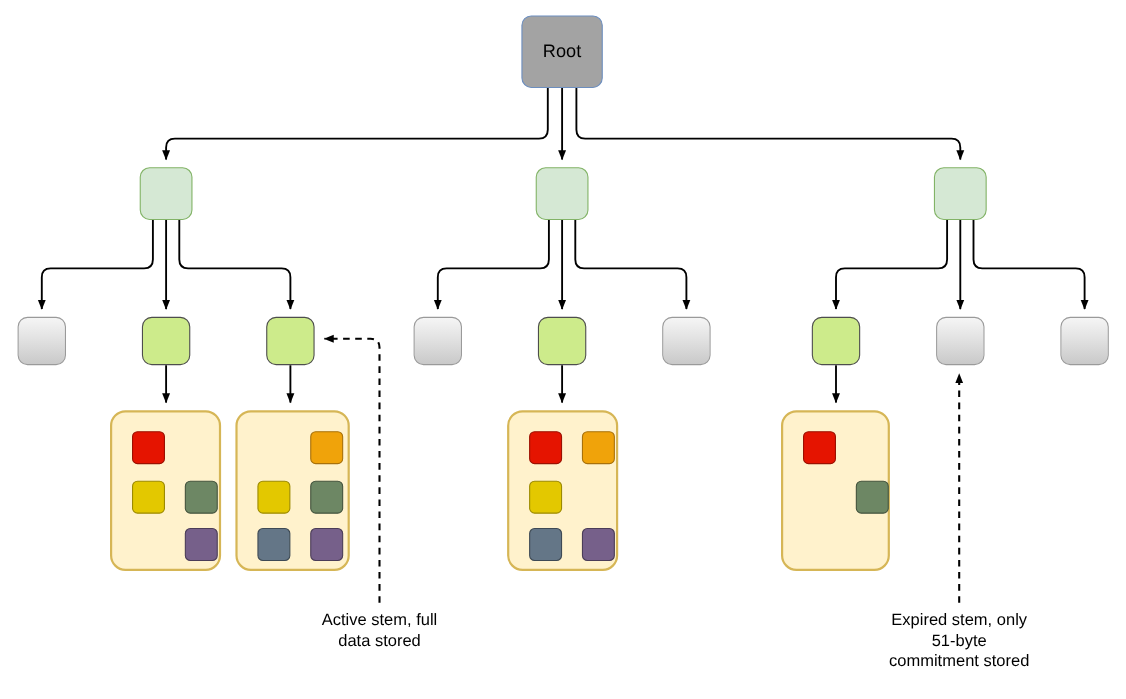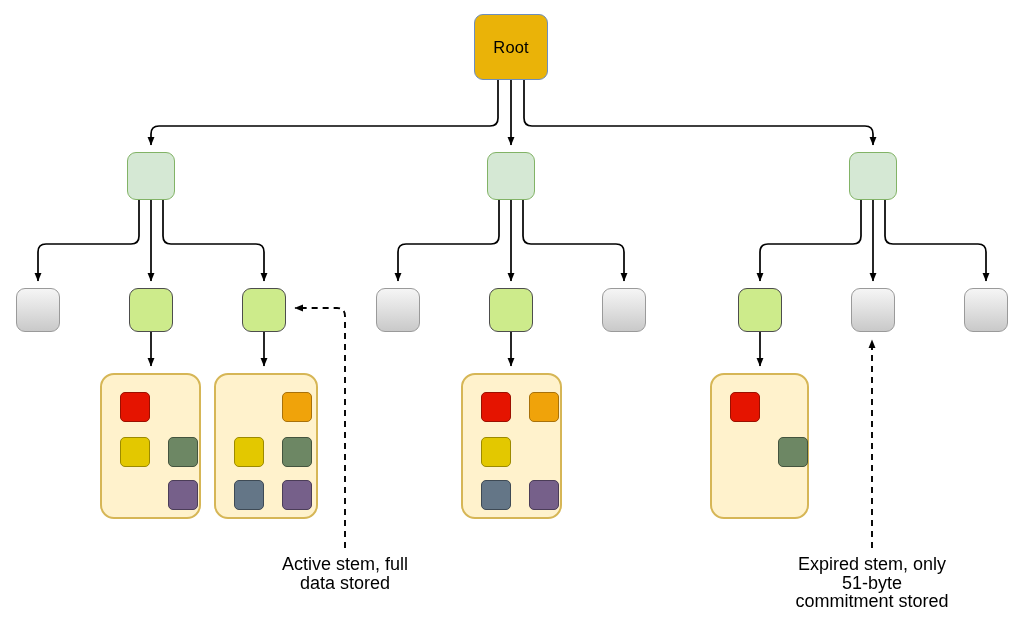--- a/index.html
+++ b/index.html
@@ -25,21 +25,21 @@
     height: 635px;
   }
   .node {
     position: absolute;
     box-sizing: border-box;
     border-radius: 9px;
     z-index: 2;
   }
   .node-root {
     border: 1.4px solid #6c8ebf;
-    background: #eab308;
+    background: #a3a3a3;
     display: flex;
     align-items: center;
     justify-content: center;
     color: #000000;
     font-size: 16.5px;
     letter-spacing: .1px;
   }
   .node-stem {
     border: 1.5px solid #82b366;
     background: #d5e8d4;
@@ -64,21 +64,21 @@
     position: absolute;
     box-sizing: border-box;
     border-radius: 5px;
     border-width: 1.6px;
     border-style: solid;
   }
   .caption {
     position: absolute;
     text-align: center;
     color: #000000;
-    font-size: 18px;
+    font-size: 15px;
     line-height: 18.5px;
     z-index: 3;
     white-space: pre-line;
   }
 </style>
 </head>
 <body>
 
 <div id="stage">
 

